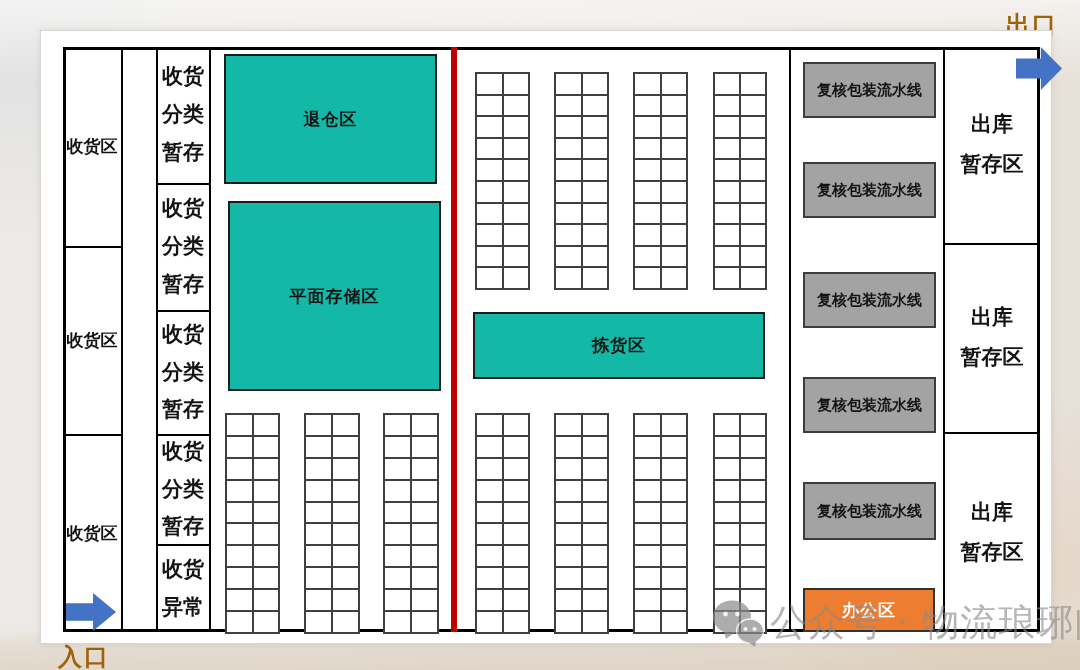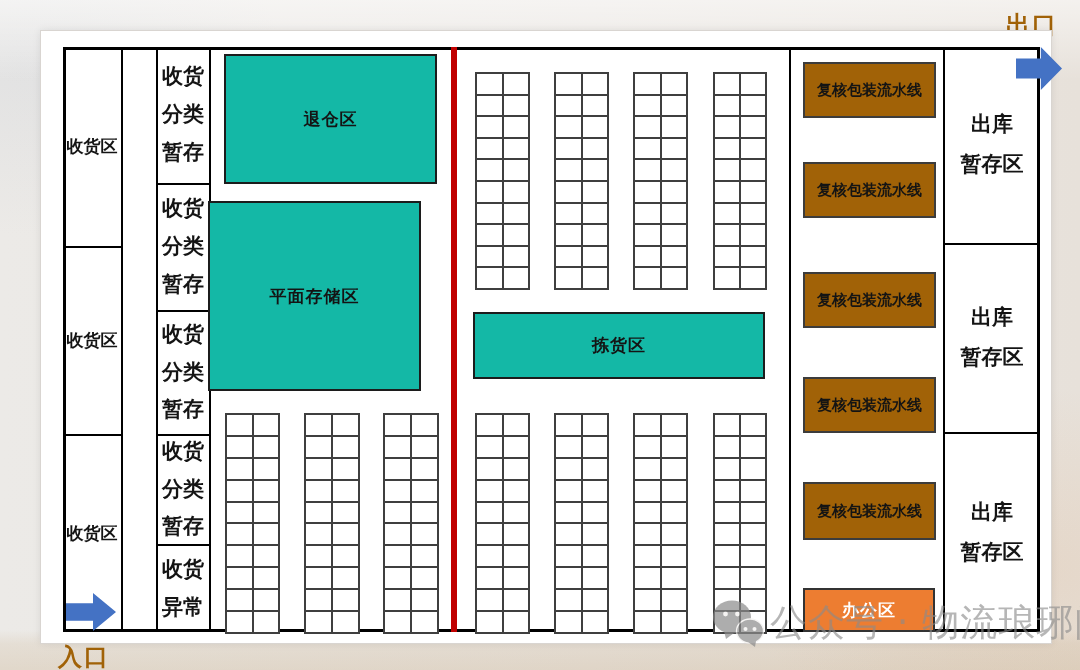--- a/index.html
+++ b/index.html
@@ -24,21 +24,21 @@
   .outer-wall{position:absolute;left:63px;top:47px;width:977px;height:585px;
     border:3px solid var(--wall);box-sizing:border-box;}
   .wall-v{position:absolute;top:47px;height:585px;width:2px;background:var(--wall);}
   .wall-h{position:absolute;height:2px;background:var(--wall);}
   .section{position:absolute;display:flex;align-items:center;justify-content:center;
     font-weight:bold;color:#141414;font-size:17px;}
   .pre{white-space:pre-line;text-align:center;line-height:1.8;font-size:21px;}
   .zone-box{position:absolute;background:#14b8a6;border:2px solid #1c1c1c;box-sizing:border-box;
     display:flex;align-items:center;justify-content:center;font-weight:bold;font-size:17px;
     color:#141414;letter-spacing:1px;}
-  .pack-box{position:absolute;left:803px;width:133px;height:56px;background:#a16207;
+  .pack-box{position:absolute;left:803px;width:133px;height:56px;background:#a3a3a3;
     border:2px solid #3c3c3c;box-sizing:border-box;display:flex;align-items:center;
     justify-content:center;font-weight:bold;font-size:15px;color:#141414;}
   .office{position:absolute;left:803px;top:588px;width:132px;height:44px;
     background:var(--orange);border:2px solid #333;box-sizing:border-box;
     display:flex;align-items:center;justify-content:center;
     color:#fff;font-weight:bold;font-size:17px;letter-spacing:1px;}
   .rack{position:absolute;display:grid;background:#fff;border:1px solid var(--rackline);}
   .rack .cell{border:1px solid var(--rackline);}
   .red-line{position:absolute;left:451px;top:47px;width:6px;height:585px;background:var(--red);}
   .block-arrow{position:absolute;background:var(--blue);
@@ -92,21 +92,21 @@
 <div class="section pre" style="left:157px;top:311px;width:52px;height:123px;">收货
 分类
 暂存</div>
 <div class="section pre" style="left:157px;top:435px;width:52px;height:109px;">收货
 分类
 暂存</div>
 <div class="section pre" style="left:157px;top:545px;width:52px;height:87px;">收货
 异常</div>
 
 <div class="zone-box" style="left:224px;top:54px;width:213px;height:130px;">退仓区</div>
-<div class="zone-box" style="left:208px;top:201px;width:213px;height:190px;">平面存储区</div>
+<div class="zone-box" style="left:228px;top:201px;width:213px;height:190px;">平面存储区</div>
 <div class="zone-box" style="left:473px;top:312px;width:292px;height:67px;">拣货区</div>
 
 <div class="red-line"></div>
 
 <div class="rack" style="left: 225px; top: 413px; width: 53px; height: 219px; grid-template-columns: repeat(2, 1fr); grid-template-rows: repeat(10, 1fr);">
     <div class="cell"></div>
     <div class="cell"></div>
     <div class="cell"></div>
     <div class="cell"></div>
     <div class="cell"></div>

